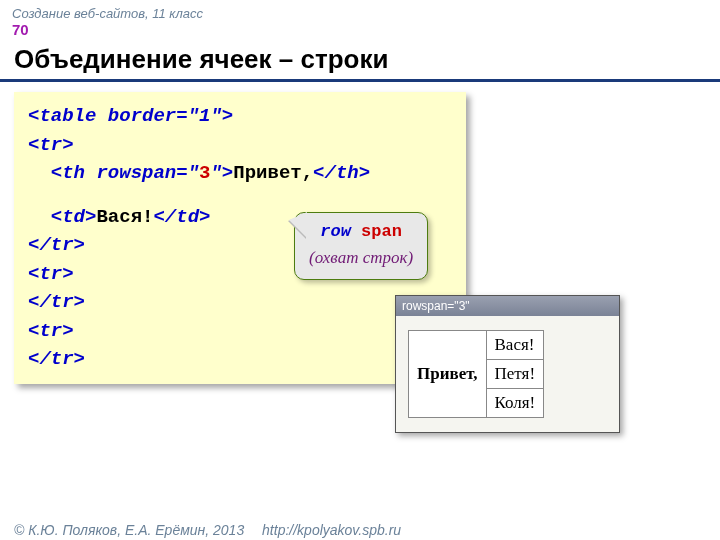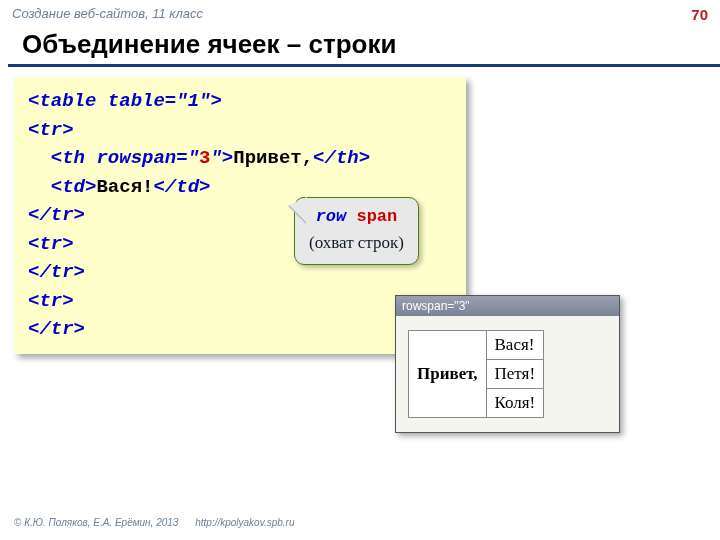--- a/index.html
+++ b/index.html
@@ -11,35 +11,35 @@
       position: relative;
       overflow: hidden;
     }
     .header-bar {
       color: #6b8299;
       font-style: italic;
       font-size: 13px;
       padding: 6px 12px 2px 12px;
       display: flex;
       justify-content: space-between;
+      flex-direction: column;
     }
     .page-number {
-      color: #b91c1c;
+      color: #a21caf;
       font-style: normal;
       font-weight: bold;
       font-size: 15px;
     }
     .title {
       font-size: 26px;
       font-weight: bold;
       color: #000;
       padding: 4px 14px 4px 14px;
       border-bottom: 3px solid #1a3a7a;
       margin-bottom: 10px;
-      margin-left: 8px;
     }
     .code-box {
       background: #ffffcc;
       margin: 6px 14px;
       padding: 10px 14px;
       width: 452px;
       box-shadow: 4px 4px 6px rgba(0,0,0,0.35);
       font-family: "Courier New", monospace;
       font-size: 19px;
       font-weight: bold;
@@ -61,21 +61,22 @@
       box-shadow: 3px 3px 5px rgba(0,0,0,0.25);
       font-family: "Courier New", monospace;
       font-weight: bold;
       font-size: 17px;
       z-index: 10;
     }
     .callout .sub {
       font-family: "Times New Roman", serif;
       font-weight: normal;
       font-size: 17px;
-      color: #0f172a;
+      color: #701a75;
+      font-style: italic;
     }
     .callout-tail {
       position: absolute;
       left: 275px;
       top: 120px;
       width: 0; height: 0;
       border-right: 18px solid #e8e8e8;
       border-top: 8px solid transparent;
       border-bottom: 18px solid transparent;
       z-index: 11;
@@ -107,43 +108,43 @@
       font-family: "Times New Roman", serif;
       font-size: 17px;
     }
     .demo-table th, .demo-table td {
       border: 1px solid #888;
       padding: 4px 8px;
     }
     .demo-table th { font-weight: bold; }
     .footer {
       position: absolute;
-      bottom: 12px;
+      bottom: 2px;
       left: 14px;
-      font-size: 10px;
+      font-size: 14px;
       font-style: italic;
       color: #6b8299;
     }
     .footer .url { margin-left: 14px; }
   </style>
 </head>
 <body>
 
 <div class="header-bar">
   <span>Создание веб-сайтов, 11 класс</span>
   <span class="page-number">70</span>
 </div>
 
 <div class="title">Объединение ячеек – строки</div>
 
 <div class="code-box">
-  <div><span class="blue">&lt;table </span><span class="blue">table</span><span class="blue">="1"&gt;</span></div>
+  <div><span class="blue">&lt;table </span><span class="blue">border</span><span class="blue">="1"&gt;</span></div>
   <div><span class="blue">&lt;tr&gt;</span></div>
   <div style="white-space:pre;"><span class="blue">  &lt;th </span><span class="blue">rowspan</span><span class="blue">="</span><span class="red">3</span><span class="blue">"&gt;</span><span class="black">Привет,</span><span class="blue">&lt;/th&gt;</span></div>
-  <div style="white-space:pre;"><span class="blue">  &lt;td&gt;</span><span class="black">Вася!</span><span class="blue">&lt;/td&gt;</span></div>
+  <div style="white-space:pre;margin-top:15px;"><span class="blue">  &lt;td&gt;</span><span class="black">Вася!</span><span class="blue">&lt;/td&gt;</span></div>
   <div><span class="blue">&lt;/tr&gt;</span></div>
   <div><span class="blue">&lt;tr&gt;</span></div>
   <div><span class="blue">&lt;/tr&gt;</span></div>
   <div><span class="blue">&lt;tr&gt;</span></div>
   <div><span class="blue">&lt;/tr&gt;</span></div>
 
   <div class="callout-tail"></div>
   <div class="callout">
     <span class="blue">row</span>
     <span class="red">span</span><br>

